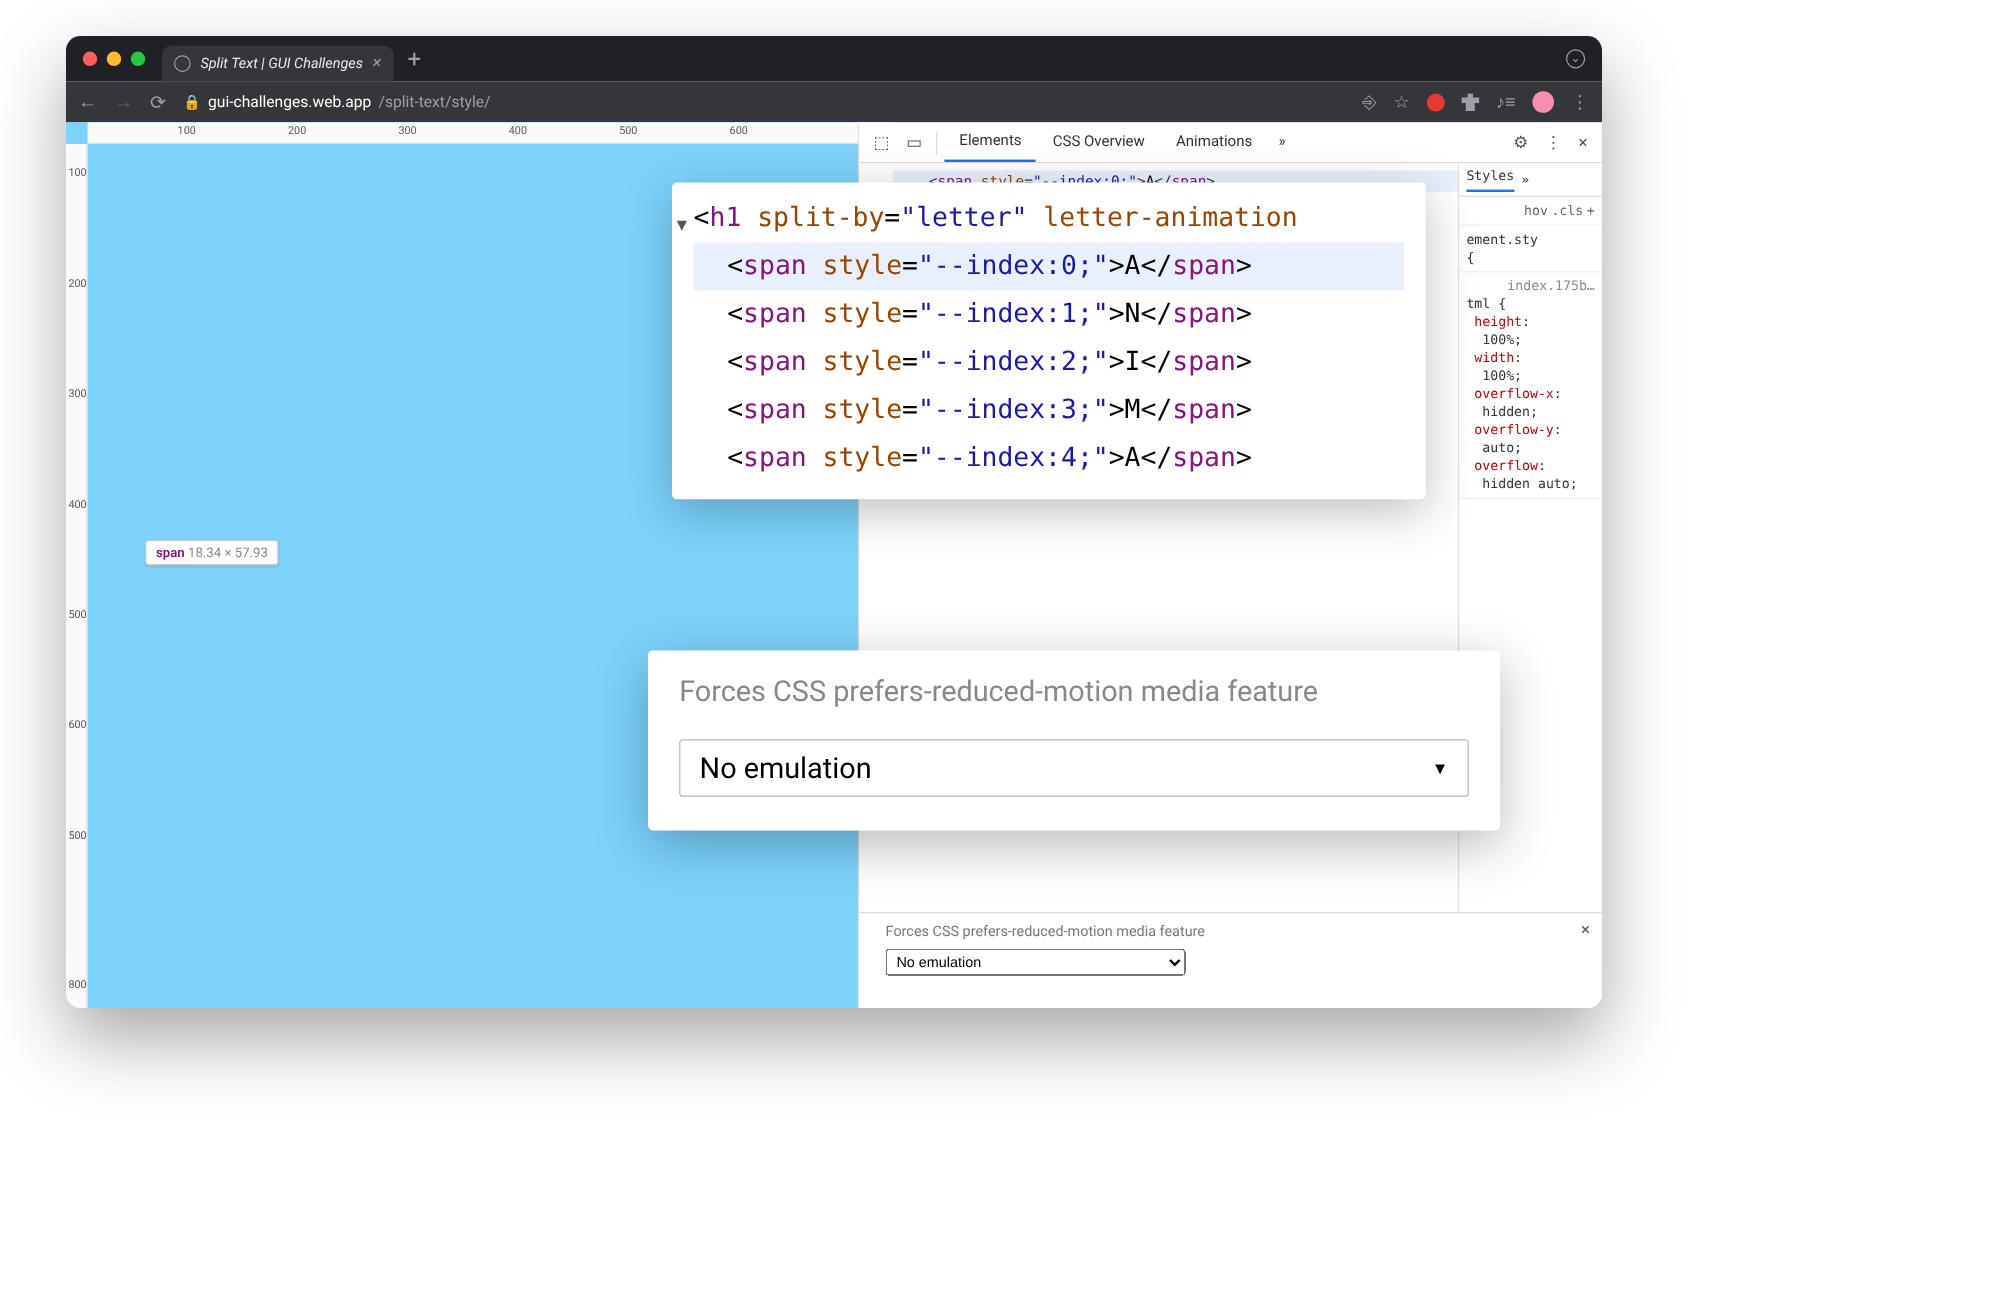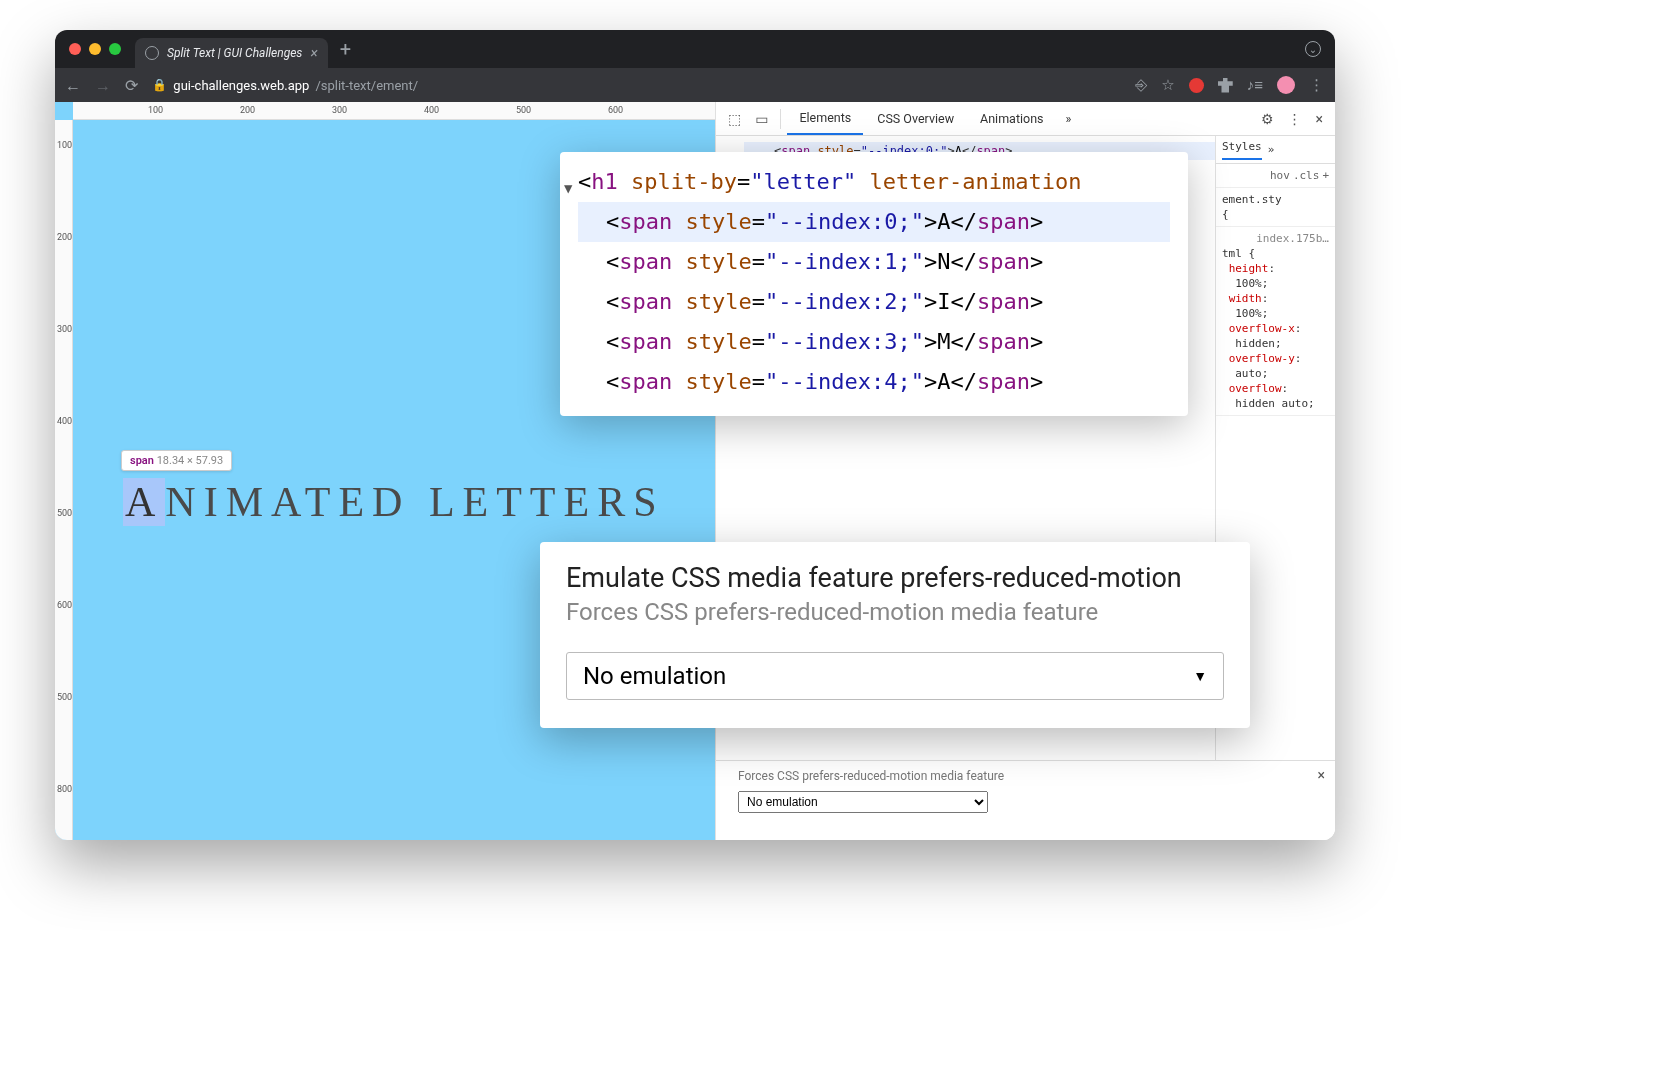--- a/index.html
+++ b/index.html
@@ -146,21 +146,21 @@
     <div class="caret-circle">⌄</div>
   </div>
 
   <div class="toolbar">
     <span class="icn">←</span>
     <span class="icn" style="opacity:.4">→</span>
     <span class="icn">⟳</span>
     <div class="url">
       <span class="lock">🔒</span>
       <span class="host">gui-challenges.web.app</span>
-        <span class="path">/split-text/ement/</span>
+        <span class="path">/split-text/style/</span>
     </div>
     <div class="spacer"></div>
     <div class="right-icons">
       <span style="color:#9aa0a6">⎆</span>
       <span class="star">☆</span>
       <div class="ext-red"></div>
       <div class="puzzle"></div>
       <span class="music">♪≡</span>
       <div class="avatar"></div>
       <span class="kebab">⋮</span>
@@ -177,27 +177,26 @@
         <div class="tick" style="left: 535px;">600</div>
       </div>
     <div class="ruler-v" id="ruler-v">
         <div class="tick" style="top: 20px;">100</div>
         <div class="tick" style="top: 112px;">200</div>
         <div class="tick" style="top: 204px;">300</div>
         <div class="tick" style="top: 296px;">400</div>
         <div class="tick" style="top: 388px;">500</div>
         <div class="tick" style="top: 480px;">600</div>
         <div class="tick" style="top: 572px;">500</div>
-        <div class="tick" style="top: 664px;">800</div>
+        <div class="tick" style="top: 696px;">800</div>
       </div>
     <div class="page">
       <div class="tooltip">
         <b>span</b>&nbsp;<span>18.34 × 57.93</span>
       </div>
-      <div class="headline" id="headline"><span class="first">A</span><span>N</span><span>I</span><span>M</span><span>A</span><span>T</span><span>E</span><span>D</span><span> </span><span>L</span><span>E</span><span>T</span><span>T</span><span>E</span><span>R</span><span>S</span></div>
     </div>
   </div>
 
   <div class="devtools">
     <div class="dt-tabs">
       <span class="dt-icn">⬚</span>
       <span class="dt-icn">▭</span>
       <span class="sep"></span>
       <div class="dt-tab active">Elements</div>
       <div class="dt-tab">CSS Overview</div>
@@ -256,19 +255,18 @@
   <span class="tri">▼</span>
 <div class="ln">&lt;<span class="tag">h1</span> <span class="attn">split-by</span>=<span class="q">"</span><span class="attv">letter</span><span class="q">"</span> <span class="attn">letter-animation</span></div>
     <div class="ln sel" style="padding-left:28px">&lt;<span class="tag">span</span> <span class="attn">style</span>=<span class="q">"</span><span class="attv">--index:0;</span><span class="q">"</span>&gt;<span class="txt">A</span>&lt;/<span class="tag">span</span>&gt;</div>
     <div class="ln" style="padding-left:28px">&lt;<span class="tag">span</span> <span class="attn">style</span>=<span class="q">"</span><span class="attv">--index:1;</span><span class="q">"</span>&gt;<span class="txt">N</span>&lt;/<span class="tag">span</span>&gt;</div>
     <div class="ln" style="padding-left:28px">&lt;<span class="tag">span</span> <span class="attn">style</span>=<span class="q">"</span><span class="attv">--index:2;</span><span class="q">"</span>&gt;<span class="txt">I</span>&lt;/<span class="tag">span</span>&gt;</div>
     <div class="ln" style="padding-left:28px">&lt;<span class="tag">span</span> <span class="attn">style</span>=<span class="q">"</span><span class="attv">--index:3;</span><span class="q">"</span>&gt;<span class="txt">M</span>&lt;/<span class="tag">span</span>&gt;</div>
     <div class="ln" style="padding-left:28px">&lt;<span class="tag">span</span> <span class="attn">style</span>=<span class="q">"</span><span class="attv">--index:4;</span><span class="q">"</span>&gt;<span class="txt">A</span>&lt;/<span class="tag">span</span>&gt;</div>
   </div>
 
 <div class="zoom-render">
-  <h3>Emulate CSS media feature prefers-reduced-motion</h3>
   <p>Forces CSS prefers-reduced-motion media feature</p>
   <div class="sel">
     <span>No emulation</span>
     <span class="caret">▼</span>
   </div>
 </div>
 
 </body></html>

